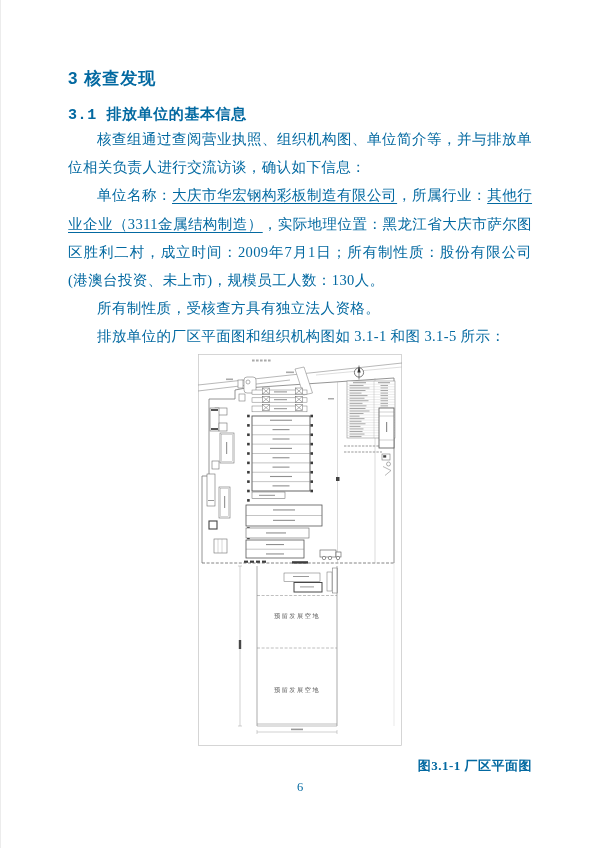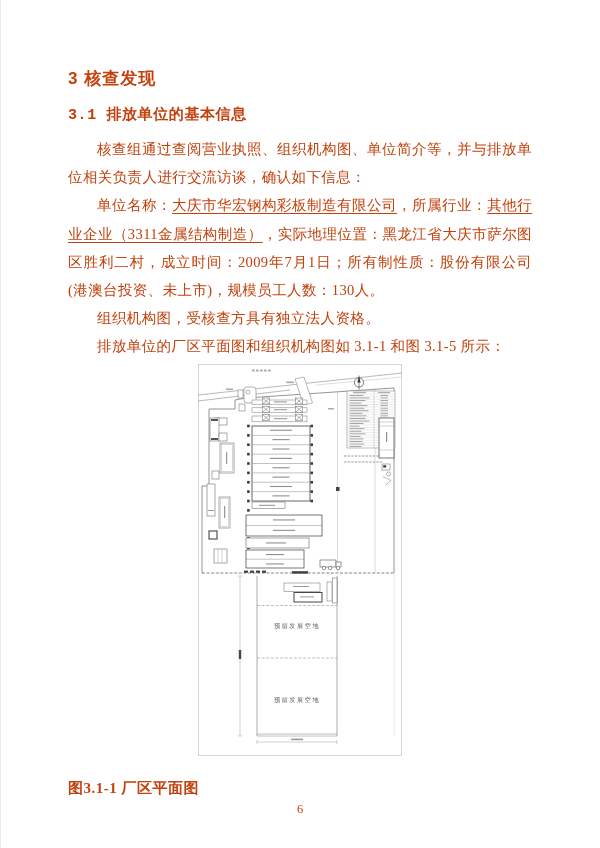--- a/index.html
+++ b/index.html
@@ -1,52 +1,52 @@
 <!DOCTYPE html>
 <html><head>
 <meta charset="utf-8">
 <style>
   html,body { margin:0; padding:0; background:#ffffff; }
   .sheet {
     position:relative; width:600px; height:848px; background:#fff;
-    font-family:"Liberation Serif","DejaVu Serif",serif; color:#c2410c;
+    font-family:"Liberation Serif","DejaVu Serif",serif; color:#0369a1;
     overflow:hidden; box-shadow: inset 1px 0 0 #ececec;
   }
   .content { padding:70px 68px 0 68px; }
   .h1 {
     font-family:"Liberation Sans","DejaVu Sans",sans-serif;
     font-size:17px; font-weight:bold; letter-spacing:1px; line-height:18px;
   }
   .h2 { font-size:15px; font-weight:bold; letter-spacing:0.6px; margin-top:19px; line-height:18px;font-family:Liberation Mono, monospace; }
   p.body-para {
     margin:0; font-size:14.5px; line-height:28.2px;
     text-align:justify; text-indent:2em; letter-spacing:0.4px;
   }
-  p.first { margin-top:10px; }
+  p.first { }
   .u { text-decoration:underline; text-underline-offset:3px; }
   .figure-wrap { width:204px; margin:3px auto 0 auto; }
   .fig-caption {
-    text-align:left; font-weight:bold; font-size:15px;
-    letter-spacing:0.5px; margin-top:20px; line-height:16px;
+    text-align:right; font-weight:bold; font-size:13px;
+    letter-spacing:0.5px; margin-top:8px; line-height:16px;
   }
   .page-num { text-align:center; font-size:12.5px; margin-top:6px; line-height:15px; }
   svg text { font-family:"Liberation Serif","DejaVu Serif",serif; }
 </style>
 </head>
 <body>
 
 <div class="sheet">
   <div class="content">
 
     <div class="h1">3 核查发现</div>
     <div class="h2">3.1 排放单位的基本信息</div>
 
     <p class="body-para first">核查组通过查阅营业执照、组织机构图、单位简介等，并与排放单位相关负责人进行交流访谈，确认如下信息：</p>
     <p class="body-para"><span>单位名称：</span><span class="u">大庆市华宏钢构彩板制造有限公司</span><span>，所属行业：</span><span class="u">其他行业企业（3311金属结构制造）</span><span>，实际地理位置：黑龙江省大庆市萨尔图区胜利二村，成立时间：2009年7月1日；所有制性质：股份有限公司(港澳台投资、未上市)，规模员工人数：130人。</span></p>
-    <p class="body-para">组织机构图，受核查方具有独立法人资格。</p>
+    <p class="body-para">所有制性质，受核查方具有独立法人资格。</p>
     <p class="body-para">排放单位的厂区平面图和组织机构图如 3.1-1 和图 3.1-5 所示：</p>
 
     <div class="figure-wrap">
       <svg width="204" height="392" viewBox="0 0 204 392">
 
         <rect x="0.5" y="0.5" width="203" height="391" fill="#ffffff" stroke="#c4c4c4" stroke-width="0.7"></rect>
 
         <g stroke="#9a9a9a" stroke-width="0.7" fill="none">
           <line x1="0" y1="31" x2="204" y2="9"></line>
           <line x1="0" y1="37" x2="92" y2="26"></line>

